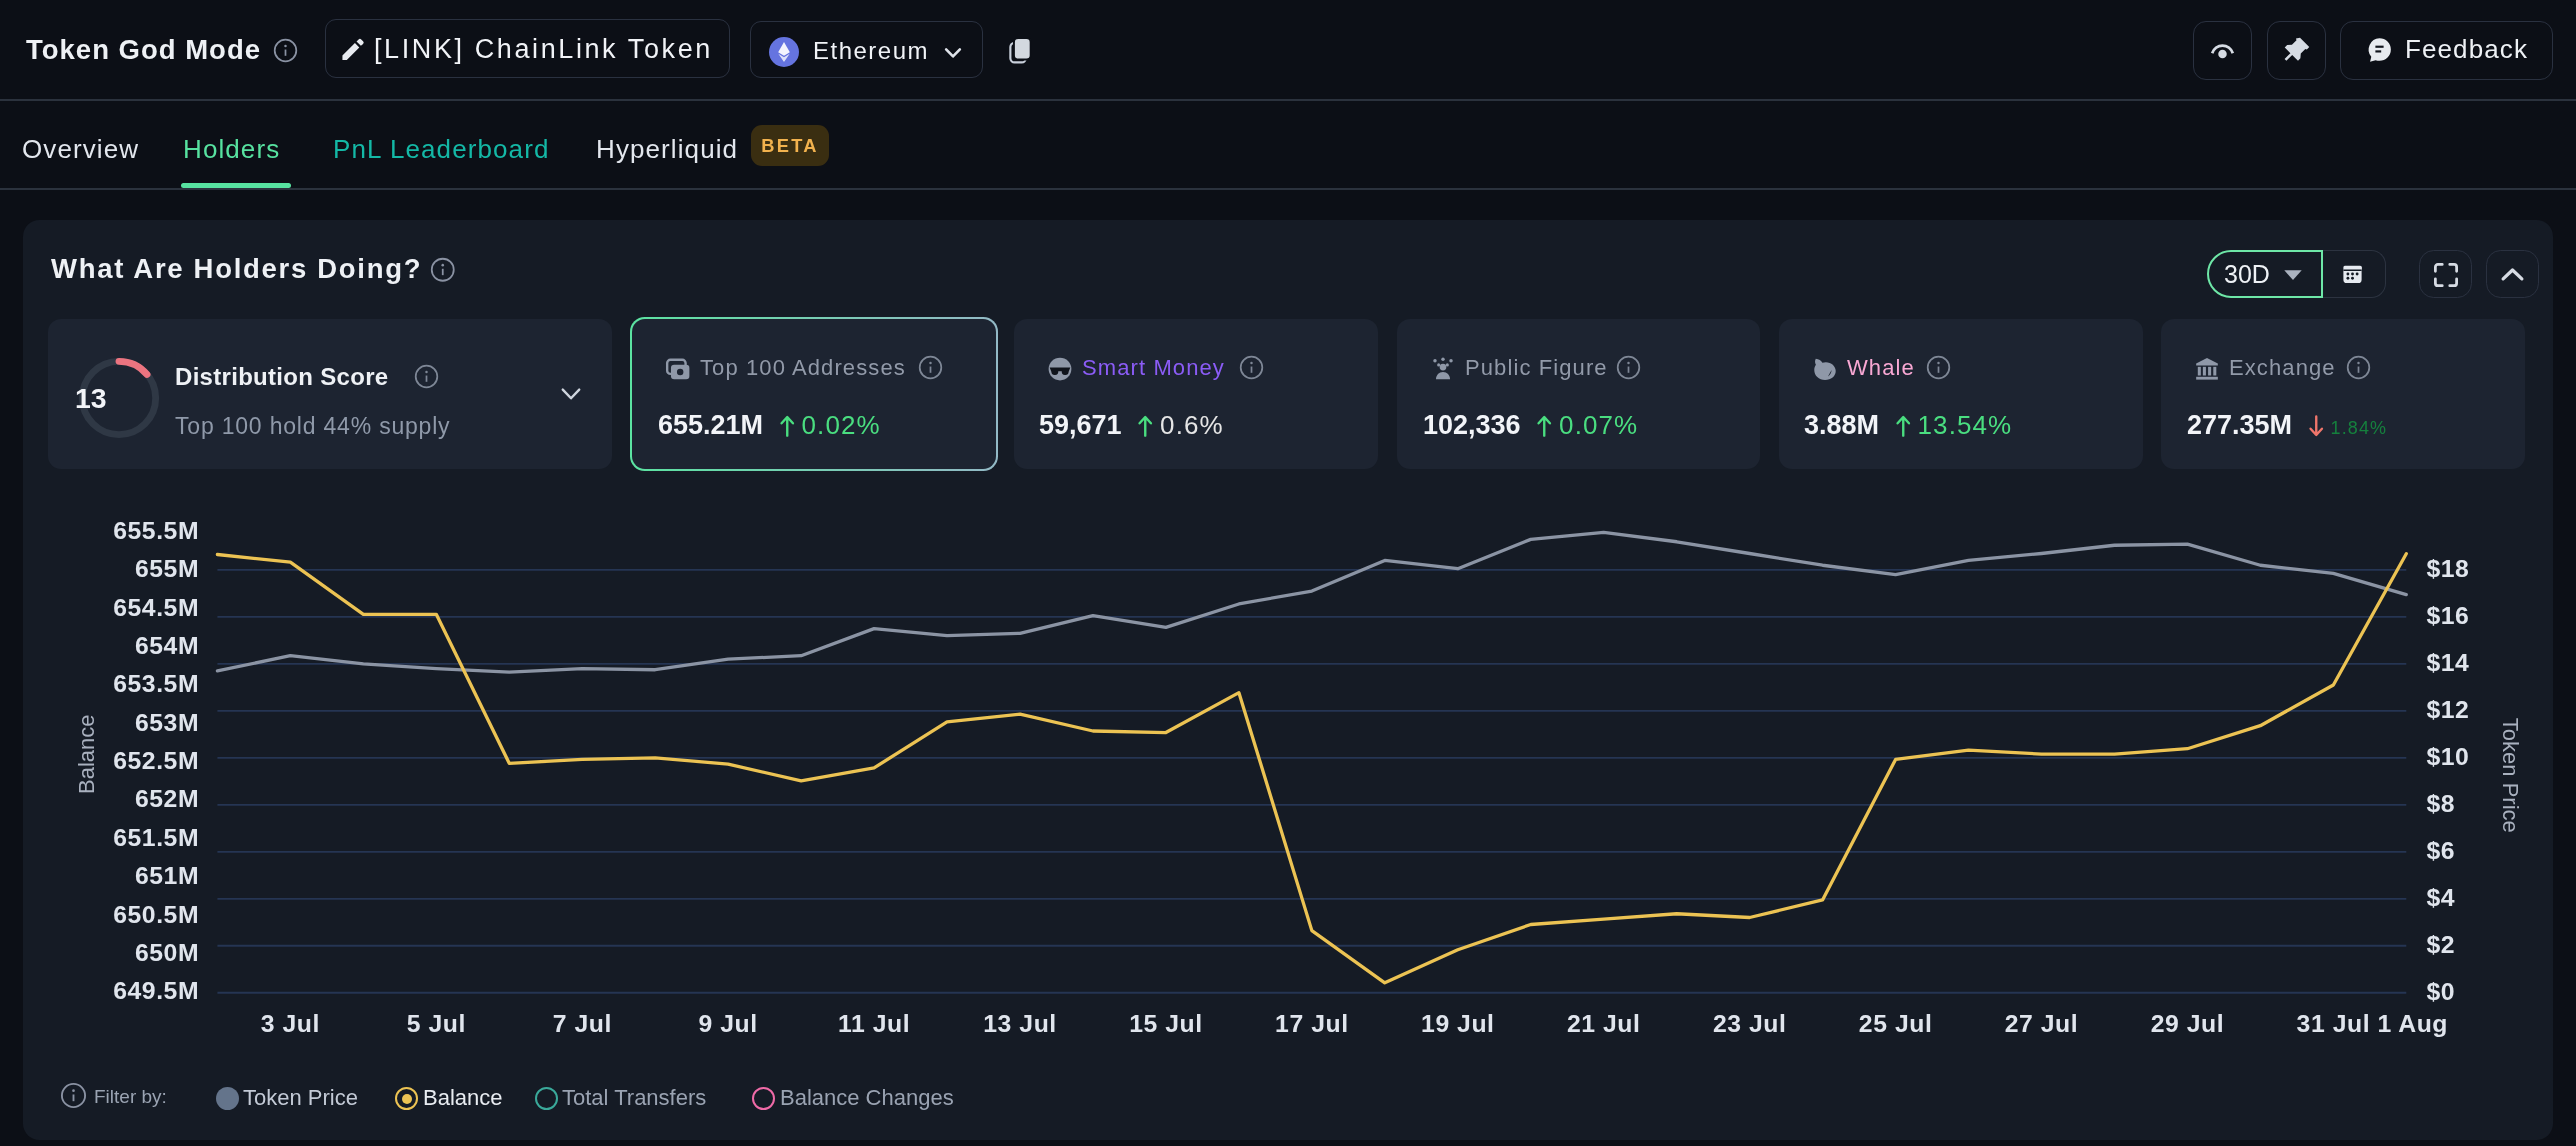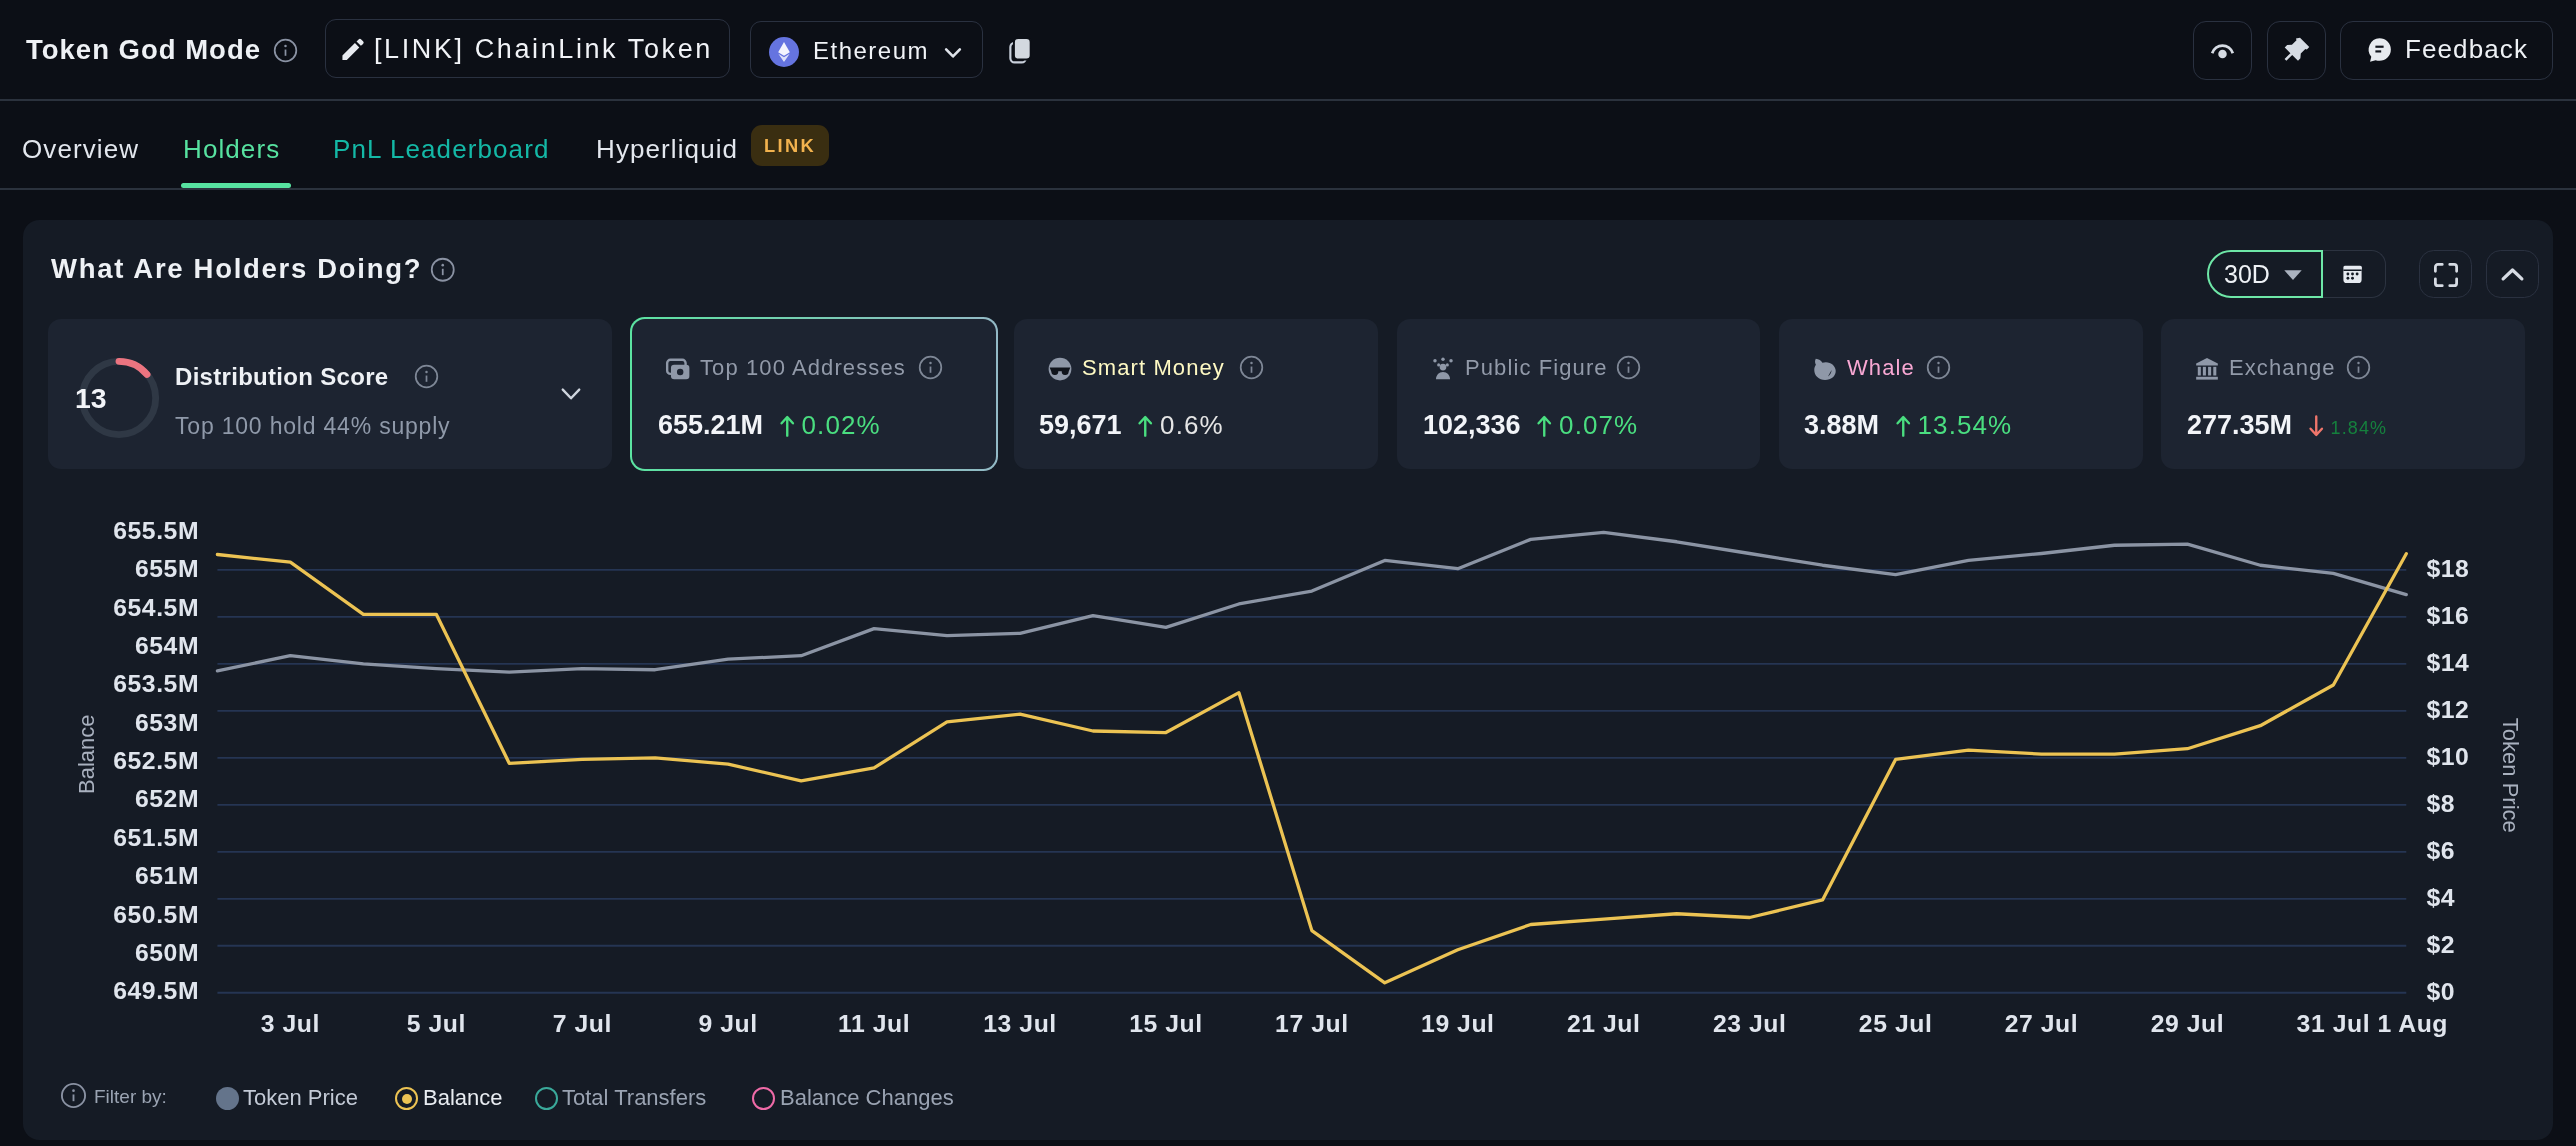--- a/index.html
+++ b/index.html
@@ -52,21 +52,21 @@
     <line x1="8.6" y1="13.6" x2="13.4" y2="13.6" stroke="#11151d" stroke-width="1.8"></line>
   </svg>
 <div class="abs" style="left:2405px;top:34px;font-size:26px;font-weight:500;letter-spacing:1.1px;color:#eef1f5">Feedback</div>
 <div class="abs" style="left:0;top:99px;width:2576px;height:1.8px;background:#2b323d"></div>
 
 <div class="abs" style="left:22px;top:134px;font-size:26px;letter-spacing:1.1px;color:#e3e7ee">Overview</div>
 <div class="abs" style="left:183px;top:134px;font-size:26px;letter-spacing:1.1px;color:#57e2a0;font-weight:500">Holders</div>
 <div class="abs" style="left:181px;top:183px;width:110px;height:4.6px;background:#57e2a0;border-radius:2.8px"></div>
 <div class="abs" style="left:333px;top:134px;font-size:26px;letter-spacing:1.1px;color:#14b8a6">PnL Leaderboard</div>
 <div class="abs" style="left:596px;top:134px;font-size:26px;letter-spacing:1.1px;color:#e3e7ee">Hyperliquid</div>
-<div class="abs" style="left:751px;top:125px;width:78px;height:41px;background:#3a2e11;border-radius:11px;color:#f2b24e;font-size:18.3px;font-weight:700;letter-spacing:2.3px;text-align:center;line-height:41px">LINK</div>
+<div class="abs" style="left:751px;top:125px;width:78px;height:41px;background:#3a2e11;border-radius:11px;color:#f2b24e;font-size:18.3px;font-weight:700;letter-spacing:2.3px;text-align:center;line-height:41px">BETA</div>
 <div class="abs" style="left:0;top:188px;width:2576px;height:1.8px;background:#2b323d"></div>
 
 <div class="abs" style="left:23px;top:220px;width:2530px;height:920px;background:#151b25;border-radius:16.5px"></div>
 <div class="abs" style="left:51px;top:253px;font-size:27.5px;font-weight:700;letter-spacing:1.7px;color:#eef1f5">What Are Holders Doing?</div>
 <svg width="27.5" height="27.5" viewBox="0 0 28 28" style="position:absolute;left:429px;top:256px">
     <circle cx="14" cy="14" r="11.2" fill="none" stroke="#8a92a3" stroke-width="1.8"></circle>
     <line x1="14" y1="13" x2="14" y2="19.5" stroke="#8a92a3" stroke-width="1.8"></line>
     <circle cx="14" cy="9.3" r="1.3" fill="#8a92a3"></circle>
   </svg>
 
@@ -126,21 +126,21 @@
     <circle cx="14" cy="9.3" r="1.3" fill="#7e8796"></circle>
   </svg>
 <div class="abs" style="left:658px;top:410px;font-size:27px;font-weight:700;color:#f2f4f8">655.21M<svg width="16.5" height="24" viewBox="0 0 18 26" style="margin:0 6.4px 0 15.6px;vertical-align:-3.7px">
       <path d="M9 23.5 V4 M2.8 10 L9 3.2 L15.2 10" fill="none" stroke="#4ade80" stroke-width="2.6" stroke-linecap="round" stroke-linejoin="round"></path>
     </svg><span style="font-size:26px;font-weight:500;letter-spacing:1.1px;color:#4ade80">0.02%</span></div>
 <div class="abs" style="left:1014px;top:319px;width:364px;height:150px;background:#1d2431;border-radius:13px"></div>
 <div class="abs" style="left:1047px;top:356px;width:24px;height:24px"><svg width="26" height="26" viewBox="0 0 24 24">
       <circle cx="12" cy="12" r="10.5" fill="#8f98a8"></circle>
       <path d="M2.5 10.5 h19 l-1.5 4 a3.2 3.2 0 0 1 -6.4 -0.5 h-3.2 a3.2 3.2 0 0 1 -6.4 0.5 z" fill="#10141c"></path>
     </svg></div>
-<div class="abs" style="left:1082px;top:355px;font-size:22px;letter-spacing:1.1px;color:#fef9c3">Smart Money</div>
+<div class="abs" style="left:1082px;top:355px;font-size:22px;letter-spacing:1.1px;color:#8b5cf6">Smart Money</div>
 <svg width="27" height="27" viewBox="0 0 28 28" style="position:absolute;left:1238px;top:354px">
     <circle cx="14" cy="14" r="11.2" fill="none" stroke="#7e8796" stroke-width="1.8"></circle>
     <line x1="14" y1="13" x2="14" y2="19.5" stroke="#7e8796" stroke-width="1.8"></line>
     <circle cx="14" cy="9.3" r="1.3" fill="#7e8796"></circle>
   </svg>
 <div class="abs" style="left:1039px;top:410px;font-size:27px;font-weight:700;color:#f2f4f8">59,671<svg width="16.5" height="24" viewBox="0 0 18 26" style="margin:0 6.4px 0 15.6px;vertical-align:-3.7px">
       <path d="M9 23.5 V4 M2.8 10 L9 3.2 L15.2 10" fill="none" stroke="#4ade80" stroke-width="2.6" stroke-linecap="round" stroke-linejoin="round"></path>
     </svg><span style="font-size:26px;font-weight:500;letter-spacing:1.1px;color:#e5e5e5">0.6%</span></div>
 <div class="abs" style="left:1397px;top:319px;width:363px;height:150px;background:#1d2431;border-radius:13px"></div>
 <div class="abs" style="left:1430px;top:356px;width:24px;height:24px"><svg width="26" height="26" viewBox="0 0 24 24">

